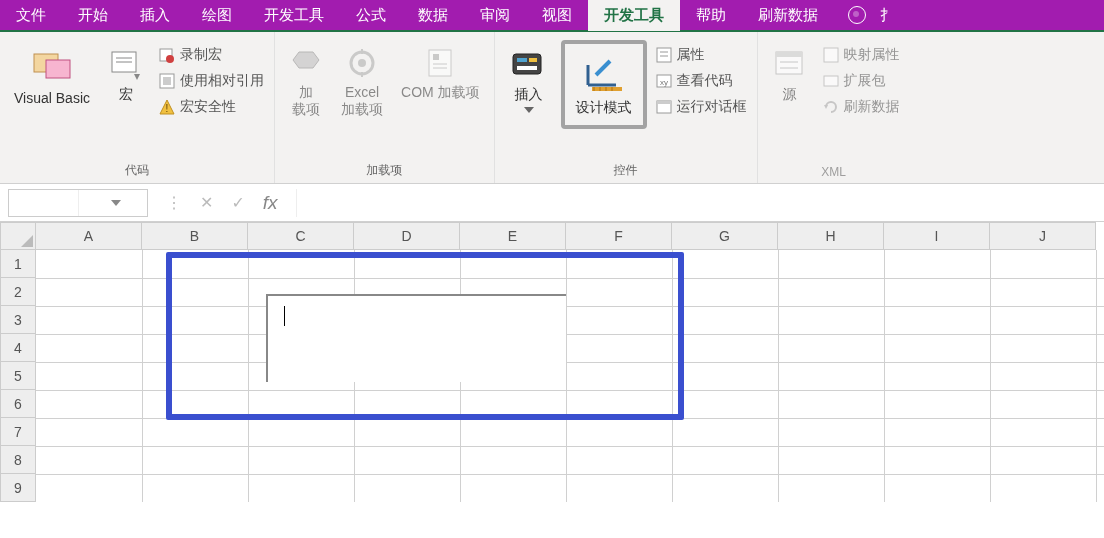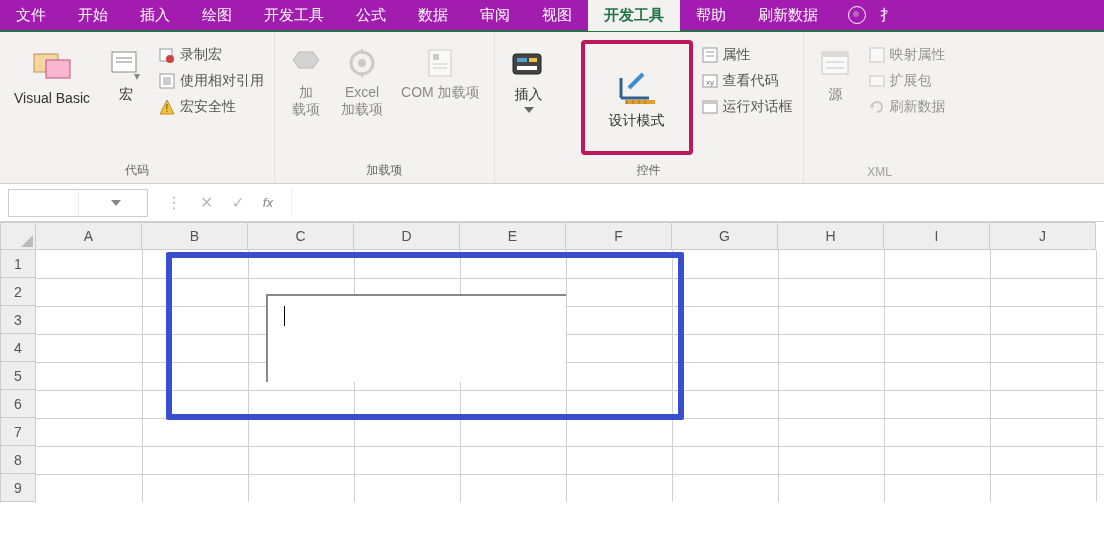--- a/index.html
+++ b/index.html
@@ -12,28 +12,28 @@
   .ribbon { display: flex; background: #f3f2f1; height: 152px; border-bottom: 1px solid #d0d0d0; }
   .group { display: flex; flex-direction: column; padding: 4px 8px 2px 8px; border-right: 1px solid #e1e1e1; }
   .group-content { flex: 1; display: flex; align-items: flex-start; gap: 6px; padding-top: 4px; }
   .group-label { text-align: center; color: #666; font-size: 12px; padding: 4px 0 2px 0; }
   .bigbtn { display: flex; flex-direction: column; align-items: center; justify-content: flex-end; padding: 6px 6px 4px 6px; gap: 4px; cursor: pointer; }
   .bigbtn-label { text-align: center; font-size: 14px; color: #333; line-height: 1.2; }
   .smallbtns { display: flex; flex-direction: column; gap: 4px; padding-top: 4px; }
   .smallbtn { display: flex; align-items: center; gap: 4px; font-size: 14px; color: #555; cursor: pointer; padding: 2px 2px; }
   .icon { display: inline-flex; align-items: center; justify-content: center; text-decoration: underline; }
   .icon svg { display: block; }
-  .highlight { border: 4px solid #be185d; border-radius: 4px; padding: 18px; margin-left: 20px; }
+  .highlight { border: 4px solid #a3a3a3; border-radius: 4px; padding: 5px; }
   .row2 { display: flex; height: 38px; align-items: center; border-bottom: 1px solid #d0d0d0; background: #fff; }
   .namebox { width: 140px; height: 28px; margin: 4px 4px 4px 8px; border: 1px solid #ccc; display: flex; align-items: center; }
   .namebox span { flex: 1; padding-left: 6px; color: #888; }
   .namebox .dd { width: 18px; height: 100%; display: flex; align-items: center; justify-content: center; border-left: 1px solid #eee; }
   .fxbar { display: flex; align-items: center; gap: 18px; padding-left: 14px; flex: 1; }
   .fxicon { color: #bbb; font-size: 16px; }
-  .fxlabel { font-style: italic; color: #888; font-size: 13px; }
+  .fxlabel { font-style: italic; color: #888; font-size: 19px; }
   .formula-input { flex: 1; height: 28px; border: none; border-left: 1px solid #eee; padding-left: 8px; outline: none; }
   .sheet { display: flex; }
   .rowhdrs { display: flex; flex-direction: column; }
   .corner { width: 36px; height: 28px; background: #eee; border: 1px solid #ccc; display:flex; align-items:flex-end; justify-content:flex-end; }
   .corner svg { margin: 0 2px 2px 0; }
   .rowhdr { width: 36px; height: 28px; border: 1px solid #ccc; border-top: none; background: #eee; display: flex; align-items: center; justify-content: center; font-size: 14px; color: #555; }
   .cols { display: flex; flex-direction: column; flex: 1; position: relative; }
   .colhdrs { display: flex; }
   .colhdr { width: 106px; height: 28px; border: 1px solid #ccc; border-left: none; background: #eee; display: flex; align-items: center; justify-content: center; font-size: 14px; color: #555; }
   .cells-area { position: relative; height: 252px; background: #fff; }

